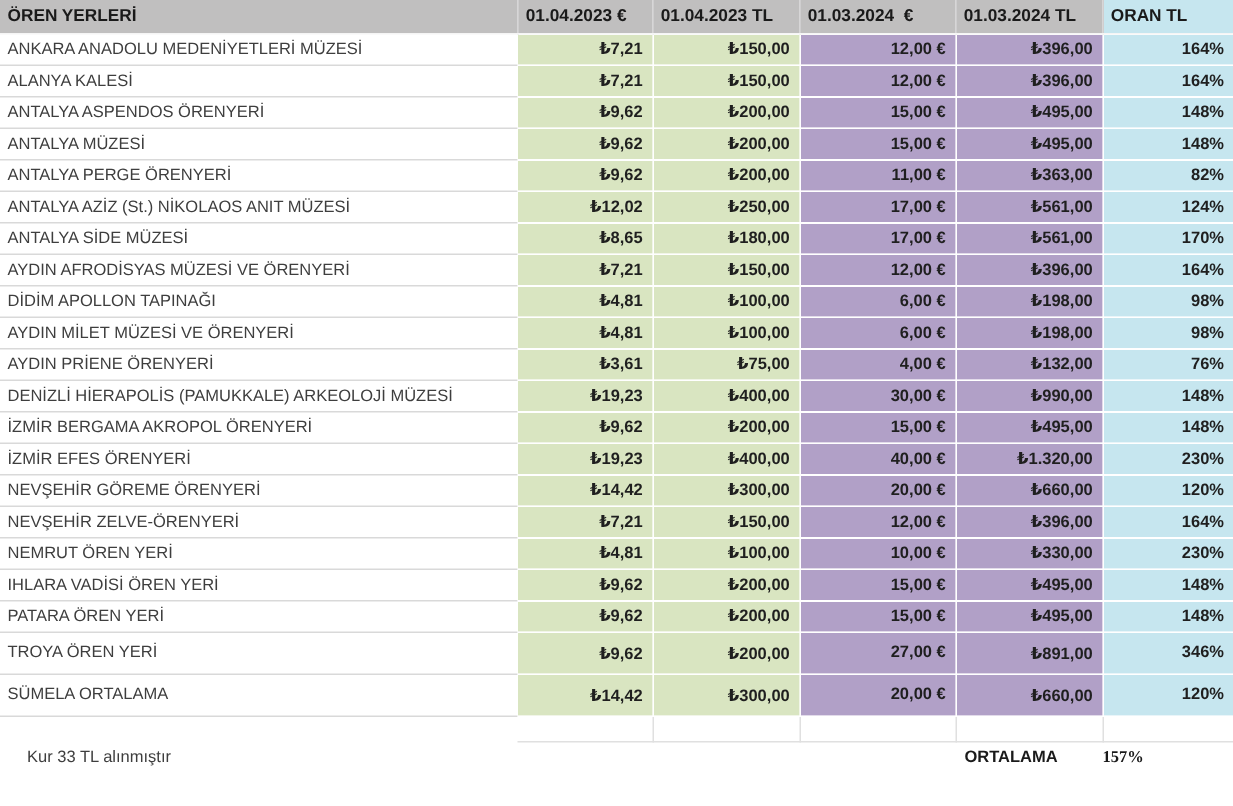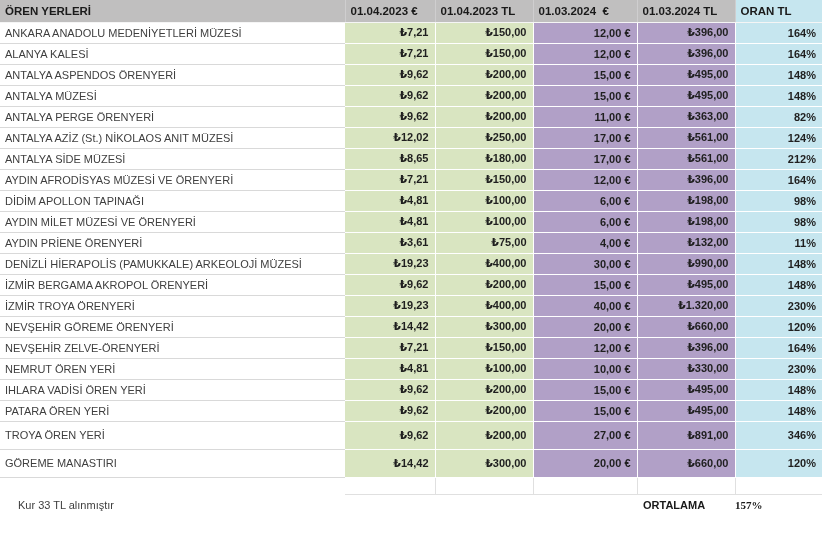--- a/index.html
+++ b/index.html
@@ -172,21 +172,21 @@
     <td class="num c-eur24">17,00 €</td>
     <td class="num c-tl24">₺561,00</td>
     <td class="num c-oran">124%</td>
   </tr>
         <tr>
     <td class="c-name">ANTALYA SİDE MÜZESİ</td>
     <td class="num c-eur23">₺8,65</td>
     <td class="num c-tl23">₺180,00</td>
     <td class="num c-eur24">17,00 €</td>
     <td class="num c-tl24">₺561,00</td>
-    <td class="num c-oran">212%</td>
+    <td class="num c-oran">170%</td>
   </tr>
         <tr>
     <td class="c-name">AYDIN AFRODİSYAS MÜZESİ VE ÖRENYERİ</td>
     <td class="num c-eur23">₺7,21</td>
     <td class="num c-tl23">₺150,00</td>
     <td class="num c-eur24">12,00 €</td>
     <td class="num c-tl24">₺396,00</td>
     <td class="num c-oran">164%</td>
   </tr>
         <tr>
@@ -204,40 +204,40 @@
     <td class="num c-eur24">6,00 €</td>
     <td class="num c-tl24">₺198,00</td>
     <td class="num c-oran">98%</td>
   </tr>
         <tr>
     <td class="c-name">AYDIN PRİENE ÖRENYERİ</td>
     <td class="num c-eur23">₺3,61</td>
     <td class="num c-tl23">₺75,00</td>
     <td class="num c-eur24">4,00 €</td>
     <td class="num c-tl24">₺132,00</td>
-    <td class="num c-oran">11%</td>
+    <td class="num c-oran">76%</td>
   </tr>
         <tr>
     <td class="c-name">DENİZLİ HİERAPOLİS (PAMUKKALE) ARKEOLOJİ MÜZESİ</td>
     <td class="num c-eur23">₺19,23</td>
     <td class="num c-tl23">₺400,00</td>
     <td class="num c-eur24">30,00 €</td>
     <td class="num c-tl24">₺990,00</td>
     <td class="num c-oran">148%</td>
   </tr>
         <tr>
     <td class="c-name">İZMİR BERGAMA AKROPOL ÖRENYERİ</td>
     <td class="num c-eur23">₺9,62</td>
     <td class="num c-tl23">₺200,00</td>
     <td class="num c-eur24">15,00 €</td>
     <td class="num c-tl24">₺495,00</td>
     <td class="num c-oran">148%</td>
   </tr>
         <tr>
-    <td class="c-name">İZMİR TROYA ÖRENYERİ</td>
+    <td class="c-name">İZMİR EFES ÖRENYERİ</td>
     <td class="num c-eur23">₺19,23</td>
     <td class="num c-tl23">₺400,00</td>
     <td class="num c-eur24">40,00 €</td>
     <td class="num c-tl24">₺1.320,00</td>
     <td class="num c-oran">230%</td>
   </tr>
         <tr>
     <td class="c-name">NEVŞEHİR GÖREME ÖRENYERİ</td>
     <td class="num c-eur23">₺14,42</td>
     <td class="num c-tl23">₺300,00</td>
@@ -279,21 +279,21 @@
   </tr>
         <tr class="tall">
     <td class="c-name">TROYA ÖREN YERİ</td>
     <td class="num c-eur23">₺9,62</td>
     <td class="num c-tl23">₺200,00</td>
     <td class="num c-eur24">27,00 €</td>
     <td class="num c-tl24">₺891,00</td>
     <td class="num c-oran">346%</td>
   </tr>
         <tr class="tall">
-    <td class="c-name">GÖREME MANASTIRI</td>
+    <td class="c-name">SÜMELA ORTALAMA</td>
     <td class="num c-eur23">₺14,42</td>
     <td class="num c-tl23">₺300,00</td>
     <td class="num c-eur24">20,00 €</td>
     <td class="num c-tl24">₺660,00</td>
     <td class="num c-oran">120%</td>
   </tr>
       </tbody>
     <tbody>
       <tr class="spacer">
         <td></td>

